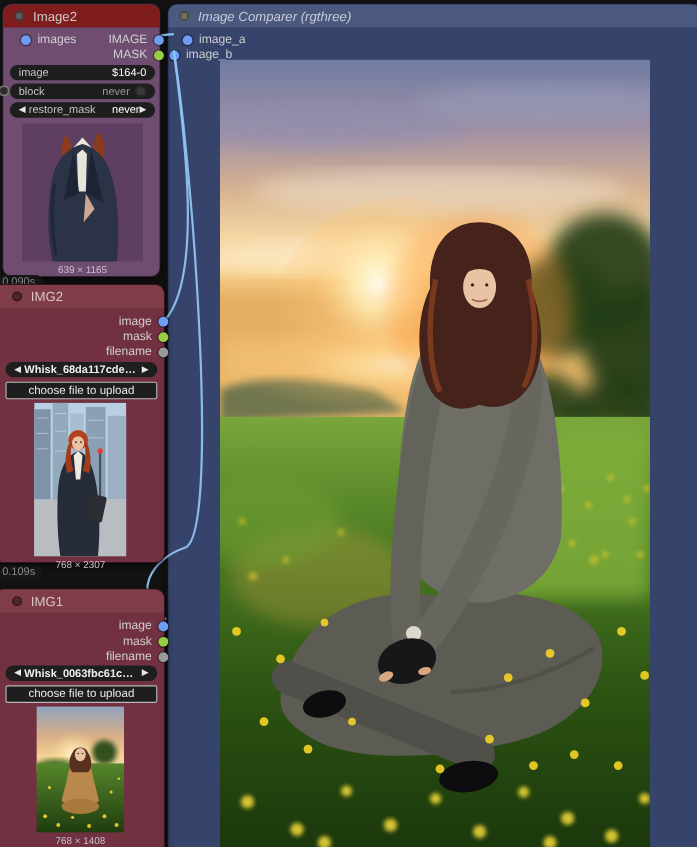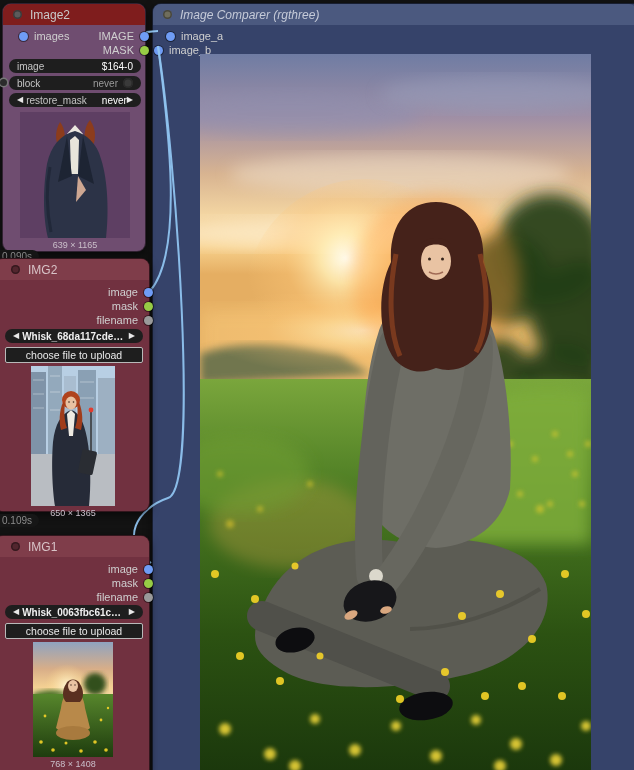--- a/index.html
+++ b/index.html
@@ -327,21 +327,21 @@
           <rect x="49" y="84" width="15" height="24" rx="2" fill="#2a2d33" transform="rotate(12 56 96)"></rect>
           <circle cx="40" cy="34" r="9" fill="#b0431d"></circle>
           <path d="M32,36 C28,46 28,56 30,64 L36,62 C33,54 33,44 34,38 Z" fill="#a03c1a"></path>
           <path d="M48,36 C52,46 52,56 50,64 L44,62 C47,54 47,44 46,38 Z" fill="#a03c1a"></path>
           <ellipse cx="40" cy="37" rx="5.5" ry="6.5" fill="#e8c2a2"></ellipse>
           <circle cx="38" cy="36" r=".8" fill="#35241c"></circle>
             <circle cx="42.5" cy="36" r=".8" fill="#35241c"></circle>
         </g>
       </svg>
     </div>
-    <div class="caption" style="left:36px;top:249px;width:84px;">650 × 1365</div>
+    <div class="caption" style="left:36px;top:249px;width:84px;">768 × 2307</div>
   </div>
   <div class="badge" style="left:-10px;top:514px;">
     <span>0.109s</span>
   </div>
 
   <div class="node n-maroon" style="left:-6px;top:535px;width:156px;height:245px;">
     <div class="node-header" style="padding-left:16px;color:#d9c4c8;">
       <span class="collapse-dot" style="background:#52262e;"></span>
       <span>IMG1</span>
     </div>

